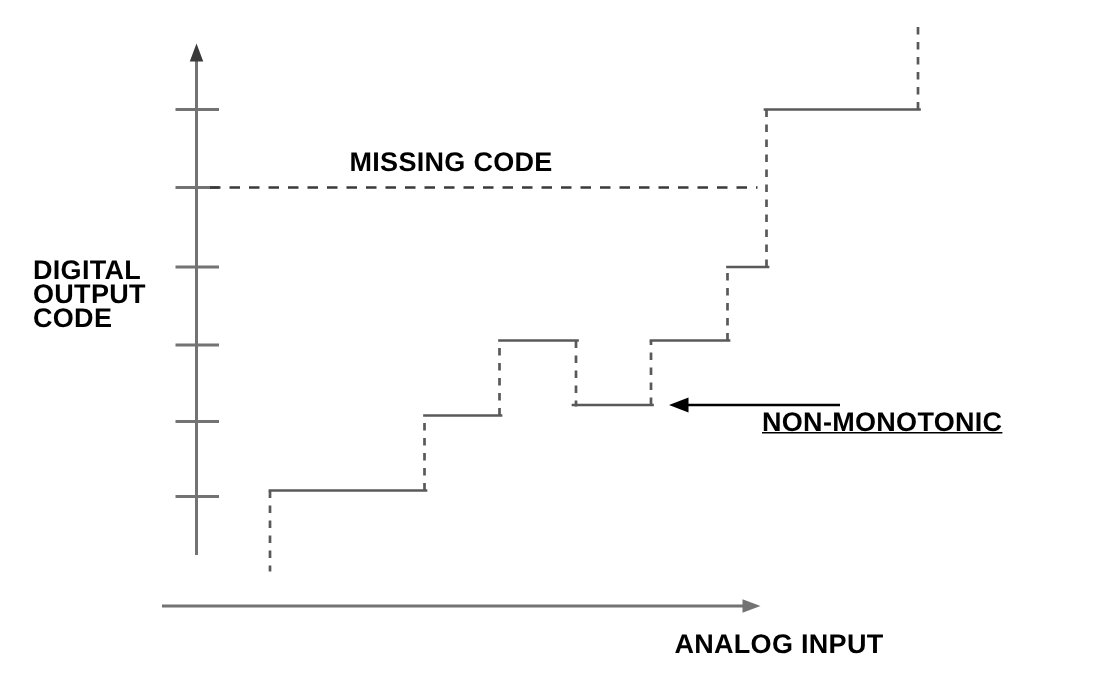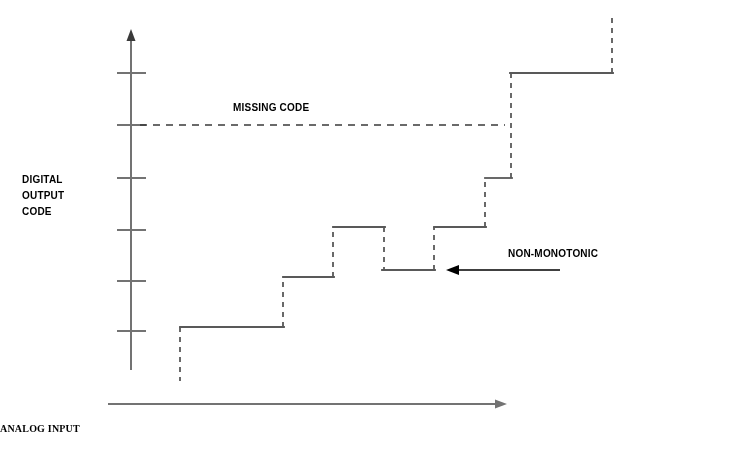--- a/index.html
+++ b/index.html
@@ -19,45 +19,45 @@
   }
   #figure svg {
     position: absolute;
     left: 0;
     top: 0;
   }
   .axis-label {
     position: absolute;
     font-family: "Liberation Sans", sans-serif;
     font-weight: bold;
-    font-size: 10px;
+    font-size: 18px;
     letter-spacing: 0.2px;
     color: #000000;
     white-space: pre;
     line-height: 16px;
   }
   #y-axis-title {
     left: 22px;
     top: 172px;
     width: 84px;
   }
   #x-axis-title {
     left: 0;
     top: 421px;
     width: 589px;
-    text-align: left;
-    font-family: Liberation Serif, serif;
+    text-align: right;
   }
   #missing-code-label {
     left: 233px;
     top: 100px;
   }
   #non-monotonic-label {
     left: 508px;
-    top: 246px;
+    top: 273px;
+    text-decoration: underline;
   }
 </style>
 </head>
 <body>
 
 <div id="figure">
 
   <svg width="732" height="456" viewBox="0 0 732 456">
 
     <g>

